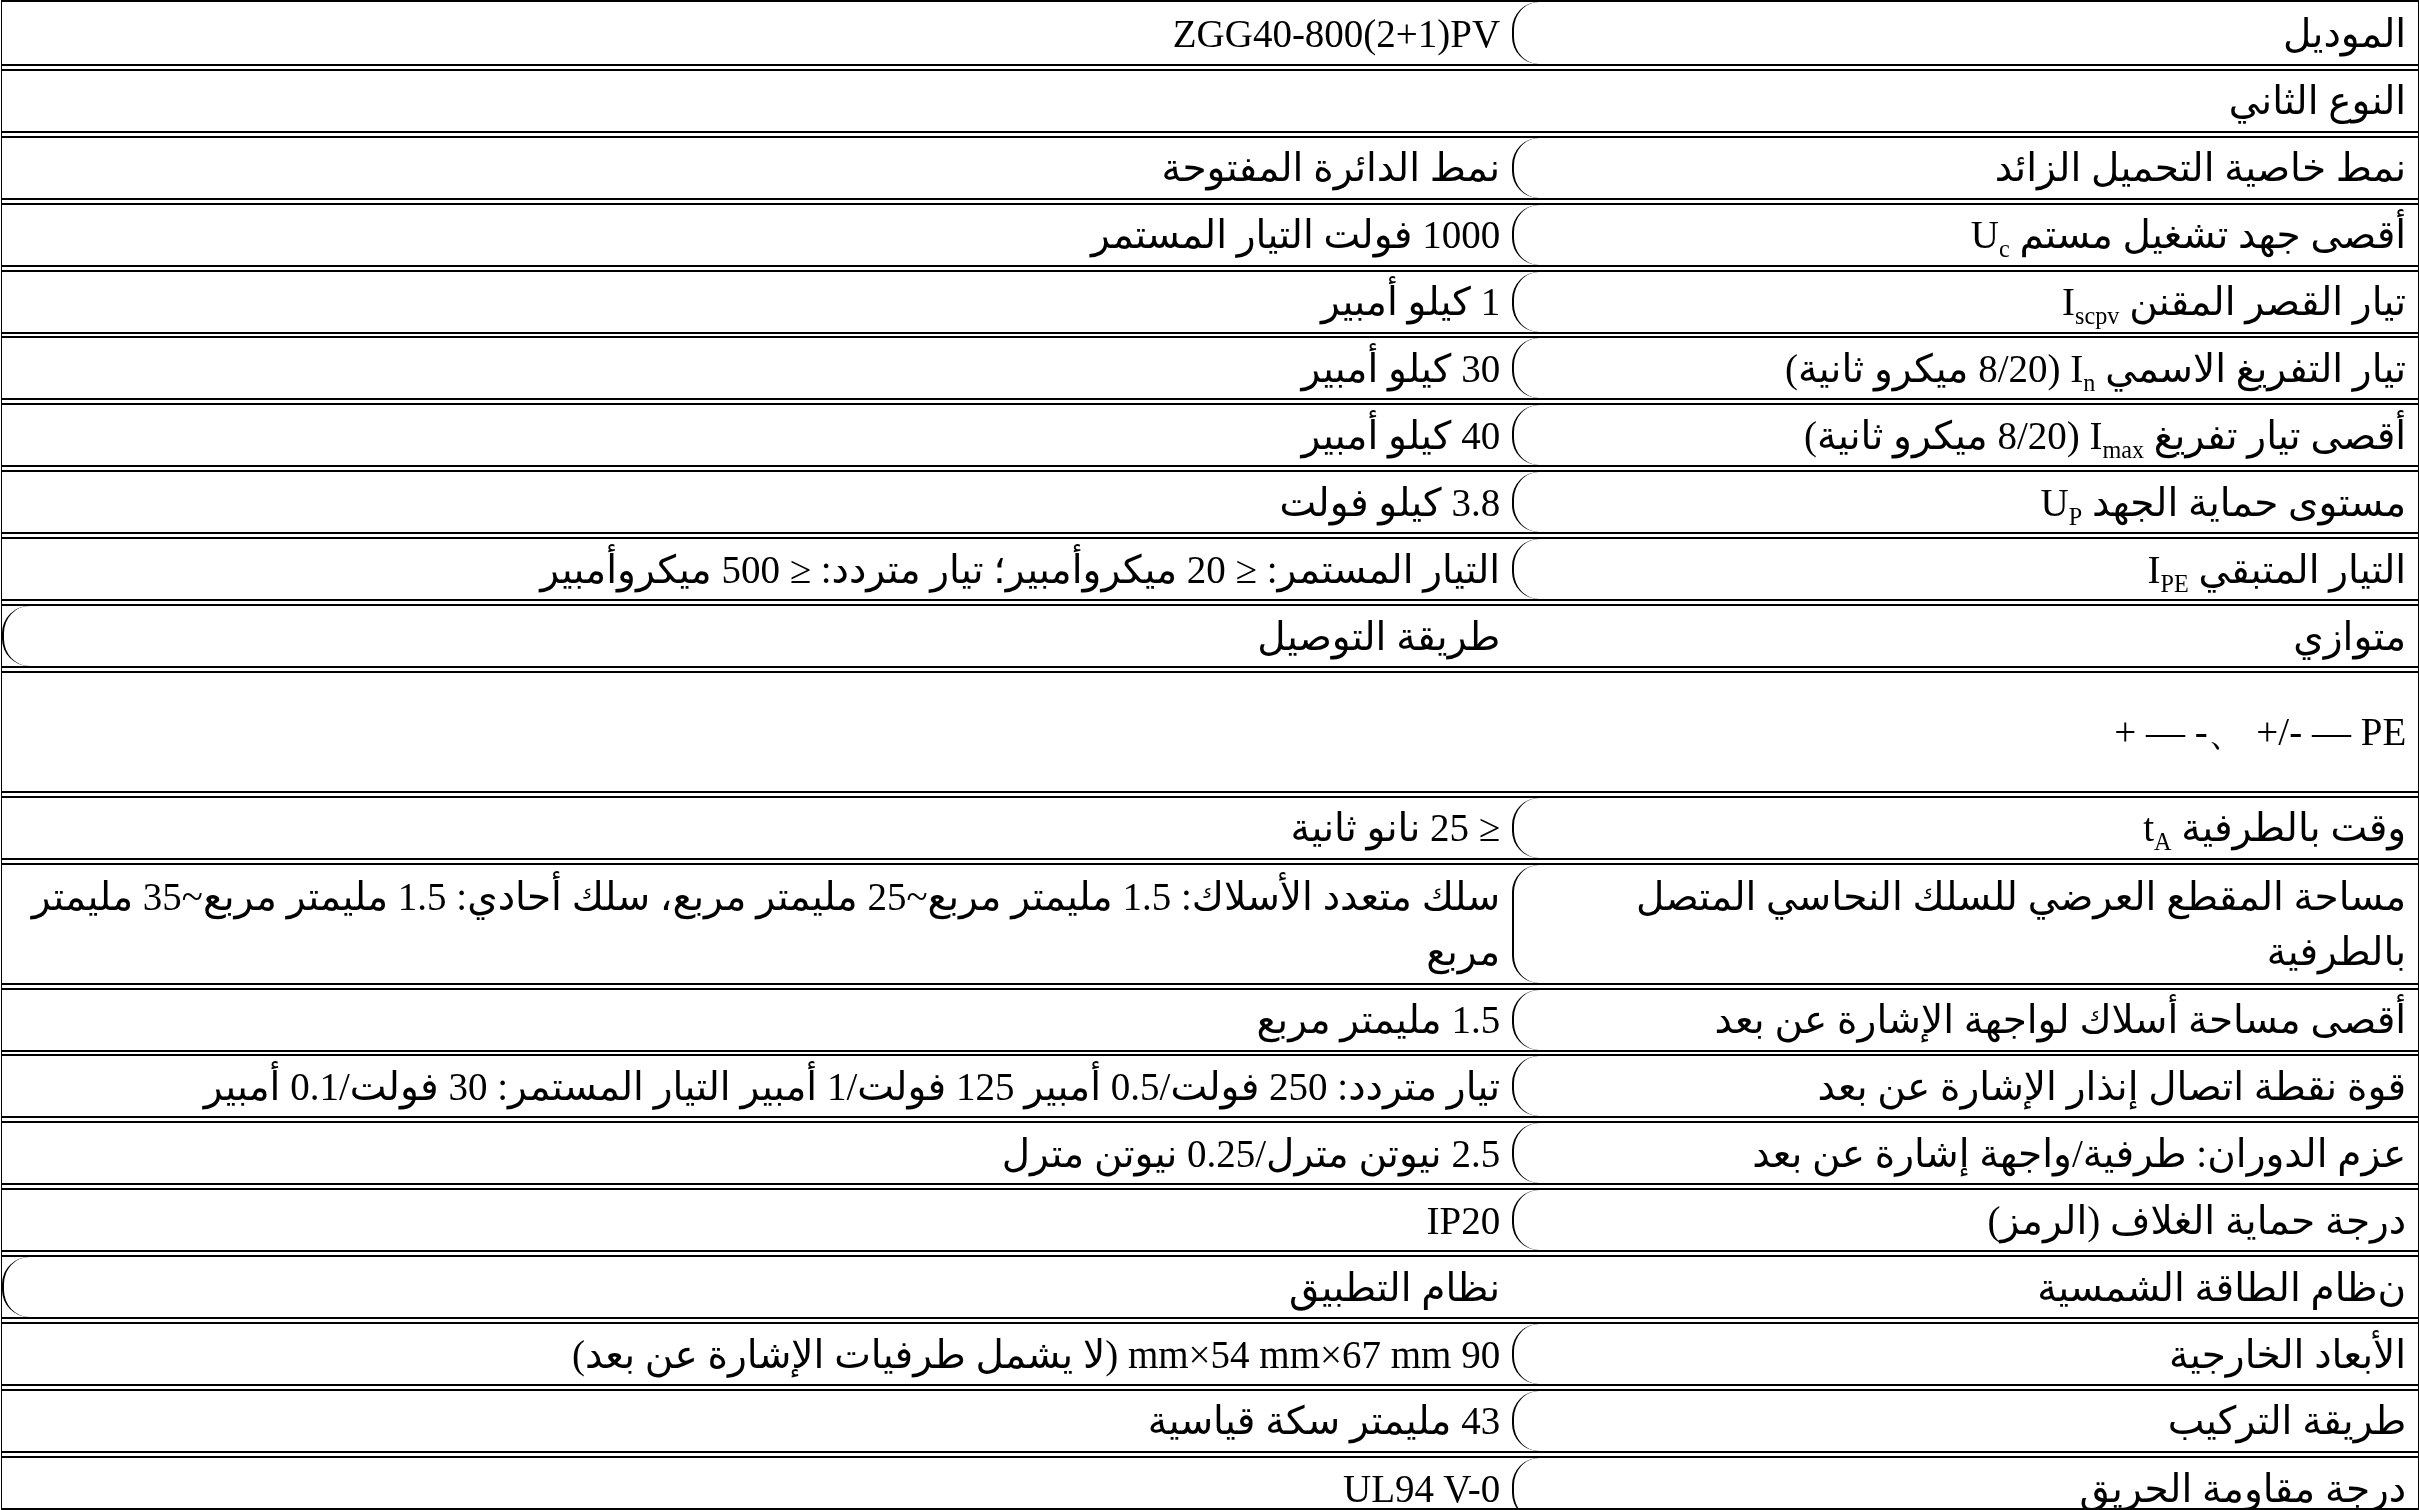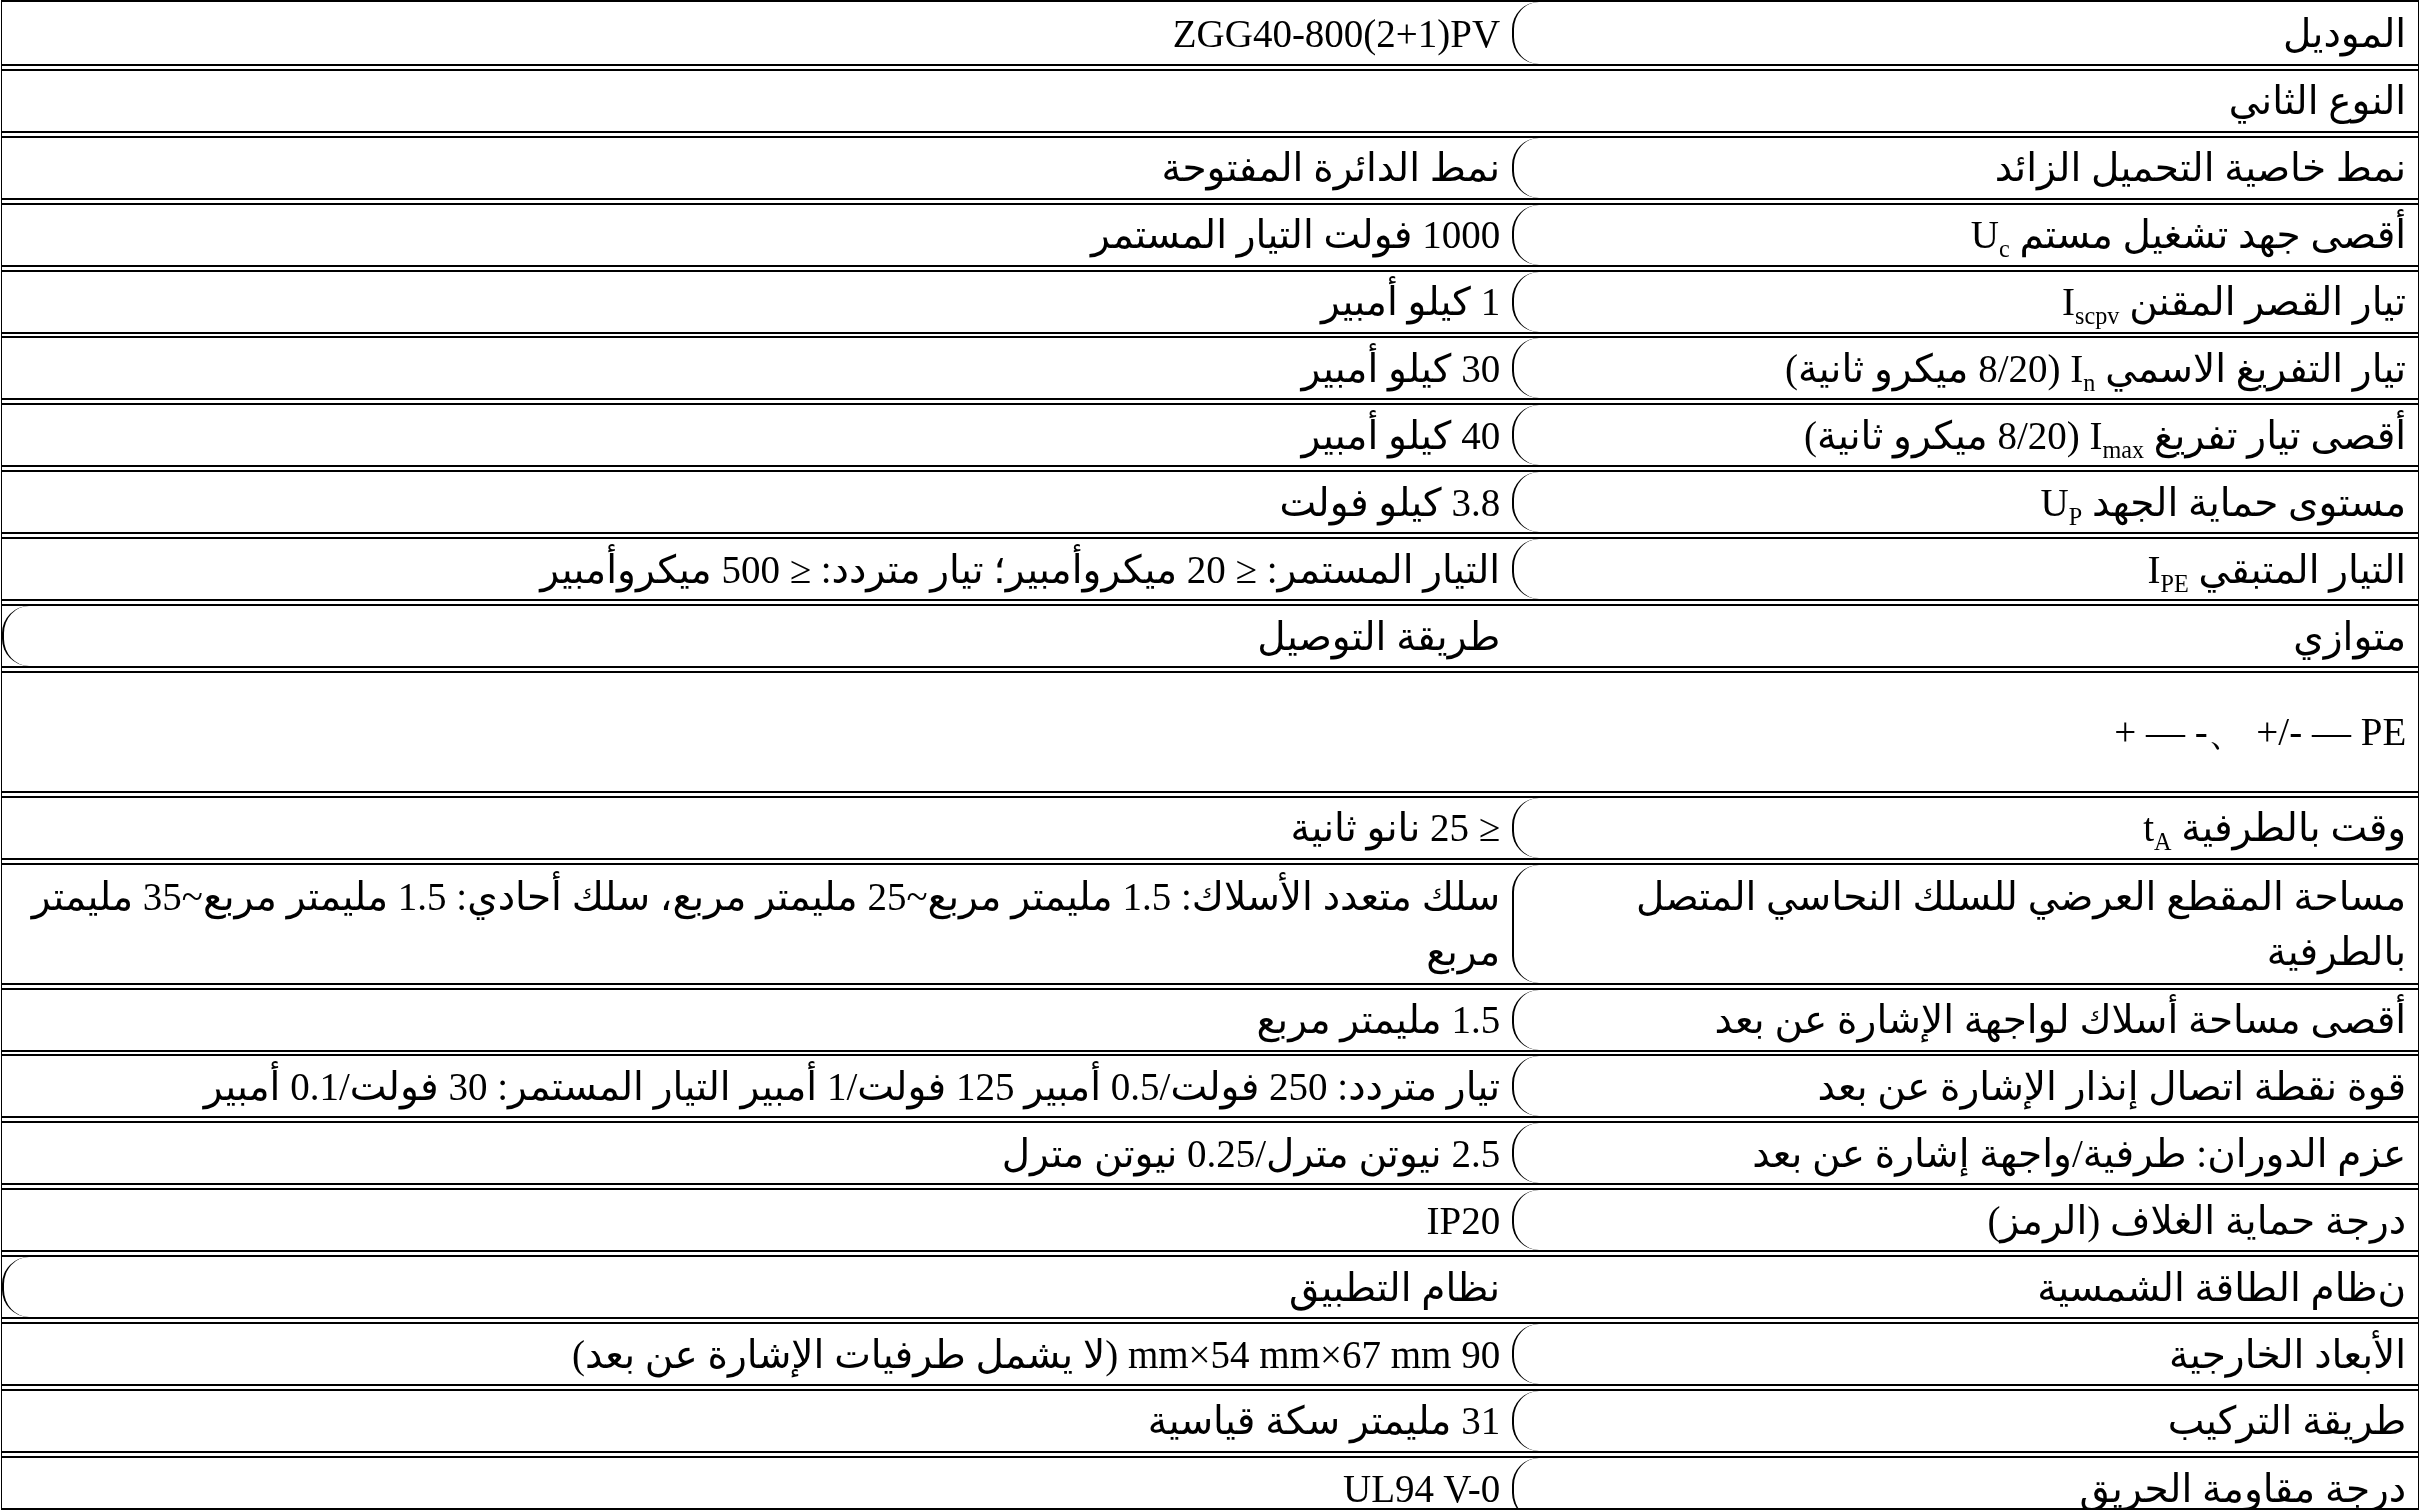--- a/index.html
+++ b/index.html
@@ -195,21 +195,21 @@
     <div class="cell value">
       <span class="t">90 mm×54 mm×67 mm (لا يشمل طرفيات الإشارة عن بعد)</span>
     </div>
   </div>
 
   <div class="row">
     <div class="cell label">
       <span class="t"><span>طريقة التركيب</span><span></span><sub></sub><span></span></span>
     </div>
     <div class="cell value">
-      <span class="t">31 مليمتر سكة قياسية</span>
+      <span class="t">43 مليمتر سكة قياسية</span>
     </div>
   </div>
 
   <div class="row">
     <div class="cell label">
       <span class="t"><span>درجة مقاومة الحريق</span><span></span><sub></sub><span></span></span>
     </div>
     <div class="cell value">
       <span class="t">UL94 V-0</span>
     </div>

